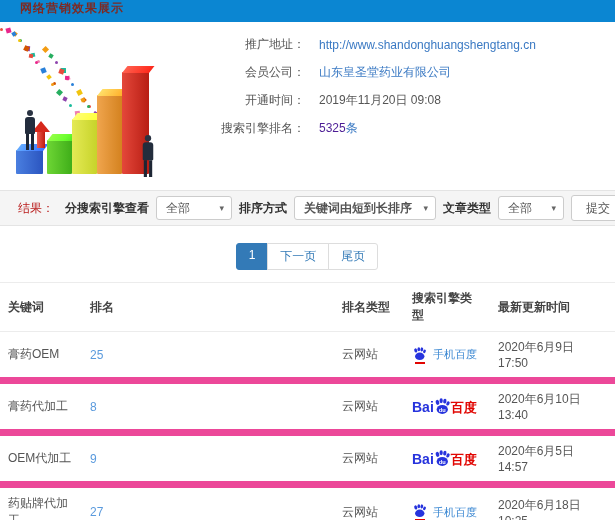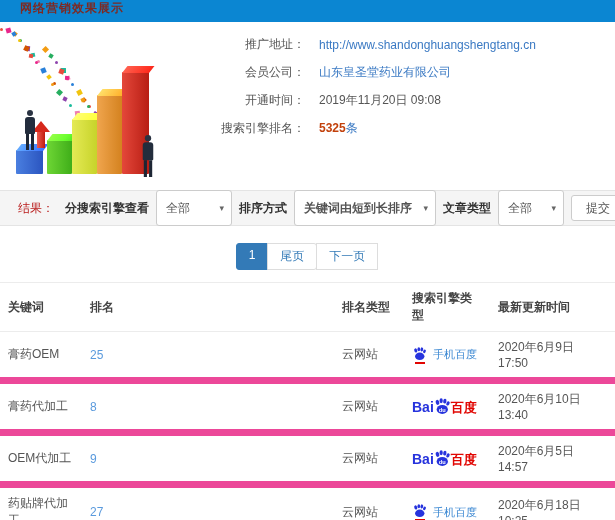--- a/index.html
+++ b/index.html
@@ -32,29 +32,29 @@
   .up-arrow .tip { width:0; height:0; border-left:9px solid transparent; border-right:9px solid transparent;
      border-bottom:11px solid #d6281b; margin-left:-9px; }
   .up-arrow .stem { width:8px; height:16px; background:linear-gradient(90deg,#ef5c4d,#c01b10); margin-left:-4px; }
   .confetti-dot { position:absolute; }
 
   .fields { flex:1; padding-top:8px; }
   .field-row { display:flex; align-items:center; margin-bottom:11px; }
   .field-label { width:110px; text-align:right; color:#555; font-size:12px; }
   .field-value { margin-left:14px; font-size:12px; color:#555; }
   .link { color:#3a79c3; text-decoration:none; cursor:pointer; }
-  .num-hot { color:#c2410c;font-weight:bold; }
+  .num-hot { color:#4c1d95; }
 
   
   .filterbar { height:36px; background:#f5f5f5; border-top:1px solid #e4e4e4; border-bottom:1px solid #e4e4e4;
      display:flex; align-items:center; padding:0 0 0 18px; }
   .result-label { color:#b91c1c; }
   .filter-group { margin-left:auto; display:flex; align-items:center; gap:7px; }
   .filter-label { font-weight:bold; color:#333; white-space:nowrap; }
-  .select-box { background:#fff; border:1px solid #ccc; border-radius:3px; height:36px;
+  .select-box { background:#fff; border:1px solid #ccc; border-radius:3px; height:24px;
      display:flex; align-items:center; padding:0 7px 0 9px; color:#555; cursor:pointer; white-space:nowrap; }
   .select-box .caret { margin-left:auto; color:#666; font-size:9px; padding-left:8px; }
   .sel-engine { width:76px; }
   .sel-sort { width:142px;font-weight:bold; }
   .sel-article { width:66px; }
   .submit-btn { background:#fff; border:1px solid #ccc; border-radius:3px; height:26px; padding:0 14px;
      color:#555; font-size:12px; cursor:pointer; margin-right:-10px; white-space:nowrap; }
 
   
   .pagination { display:flex; justify-content:center; margin-top:17px; }
@@ -190,22 +190,22 @@
     <div class="select-box sel-article">
       <span>全部</span>
       <span class="caret">▾</span>
     </div>
     <button class="submit-btn">提交</button>
   </div>
 </div>
 
 <div class="pagination">
   <span class="page-item active">1</span>
+  <span class="page-item">下一页</span>
   <span class="page-item last">尾页</span>
-  <span class="page-item">下一页</span>
 </div>
 
 <table>
   <colgroup>
       <col style="width:82px">
       <col style="width:252px">
       <col style="width:70px">
       <col style="width:86px">
       <col style="width:125px">
     </colgroup>

